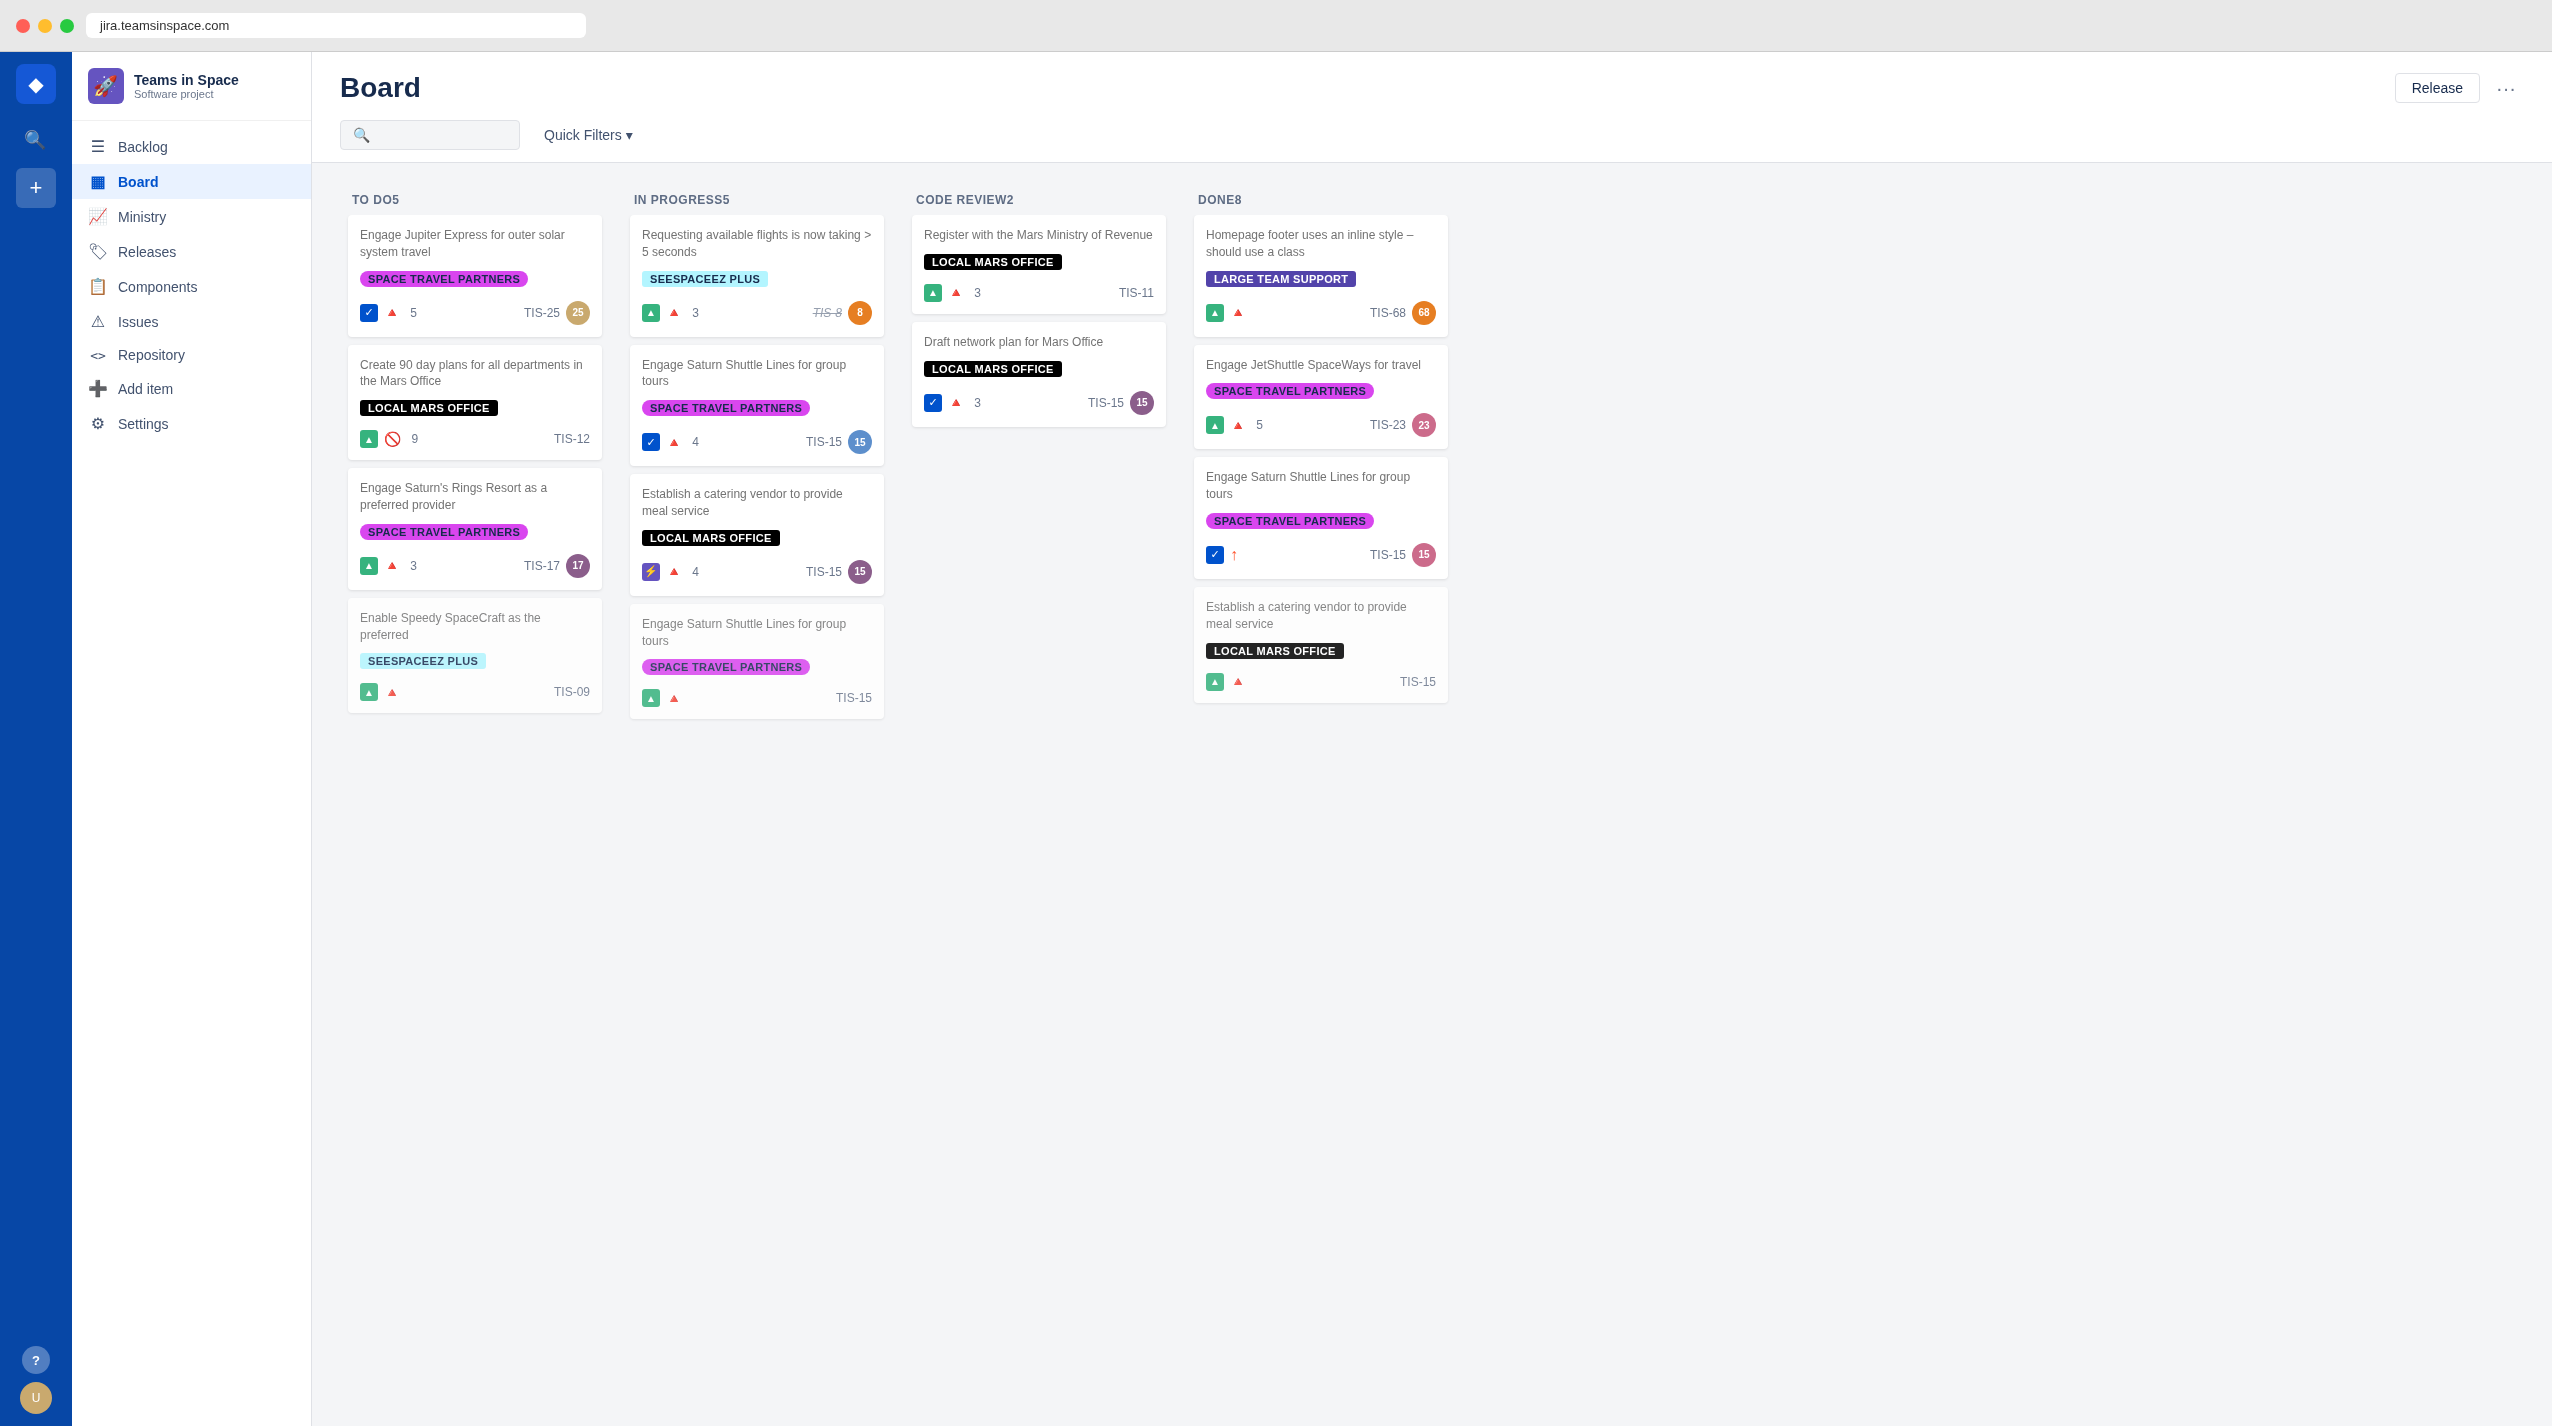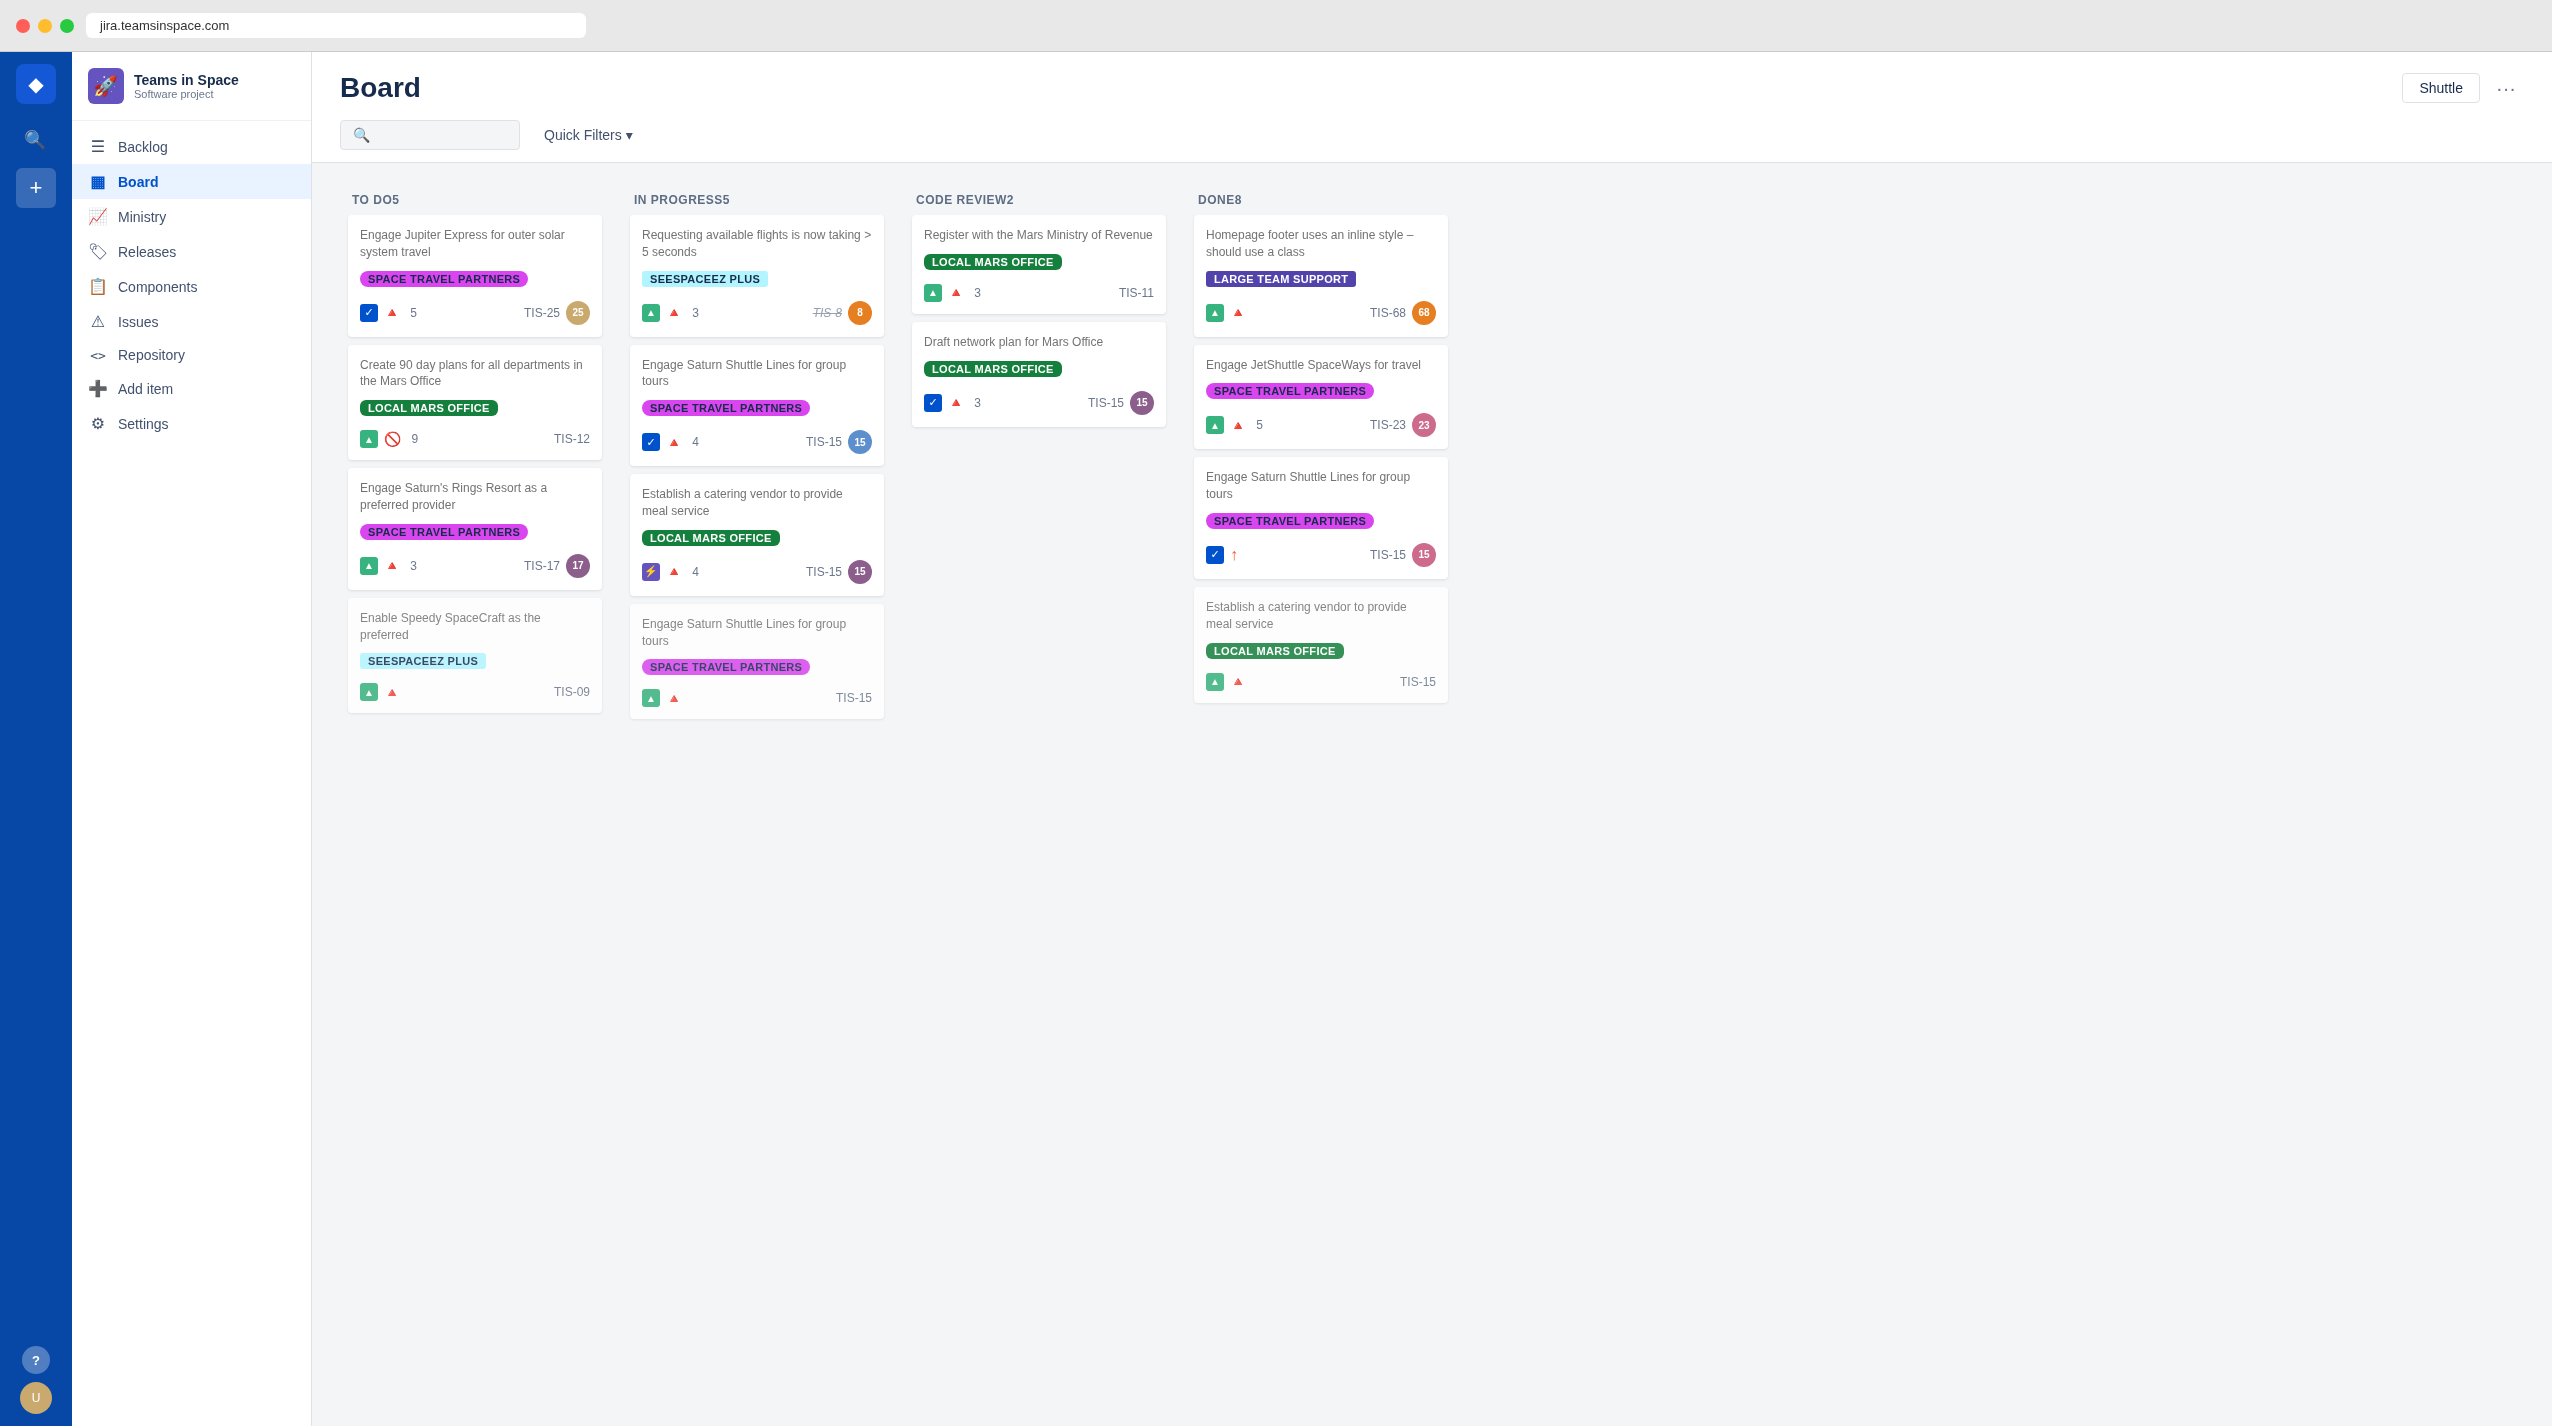--- a/index.html
+++ b/index.html
@@ -252,21 +252,21 @@
       display: inline-block;
       padding: 2px 8px;
       border-radius: 3px;
       font-size: 11px;
       font-weight: 700;
       margin-bottom: 8px;
       letter-spacing: 0.3px;
     }
     .tag-space-travel { background: #d946ef; color: #172b4d; border-radius: 8px; }
     .tag-seespaceez { background: #b3f5ff; color: #172b4d; }
-    .tag-local-mars { background: #15803d; color: white; border-radius: 6px; }
+    .tag-local-mars { background: #000000; color: white; }
     .tag-large-team { background: #5243aa; color: white; }
 
     .card-footer {
       display: flex;
       align-items: center;
       gap: 6px;
       margin-top: 6px;
     }
     .card-icon {
       width: 18px; height: 18px;
@@ -367,21 +367,21 @@
         <span>Settings</span>
       </div>
     </nav>
   </div>
 
   <div class="main">
     <div class="main-header">
       <div class="header-top">
         <h1 class="page-title">Board</h1>
         <div class="header-actions">
-          <button class="btn-release">Shuttle</button>
+          <button class="btn-release">Release</button>
           <button class="btn-more">···</button>
         </div>
       </div>
       <div class="toolbar">
         <div class="search-box">
           <span class="search-icon">🔍</span>
         </div>
         <button class="quick-filters">
           <span>Quick Filters</span>
           <span> ▾</span>

